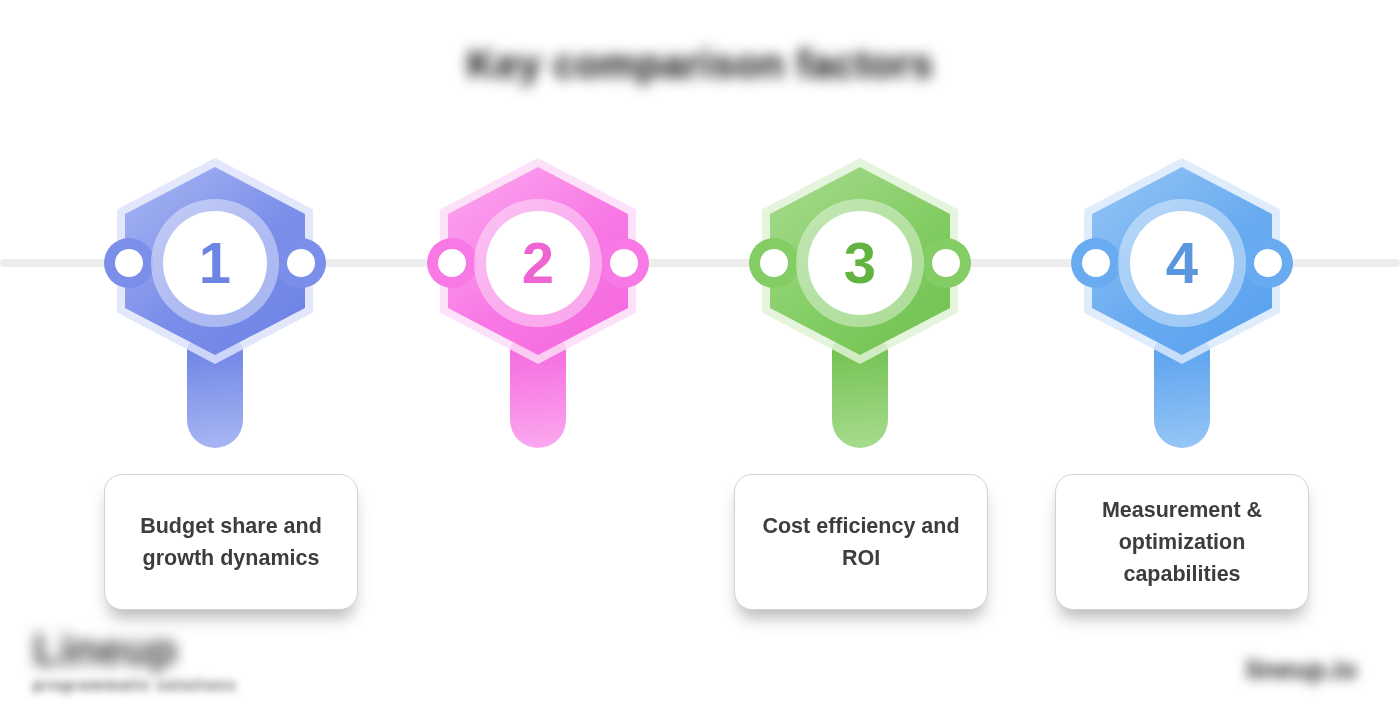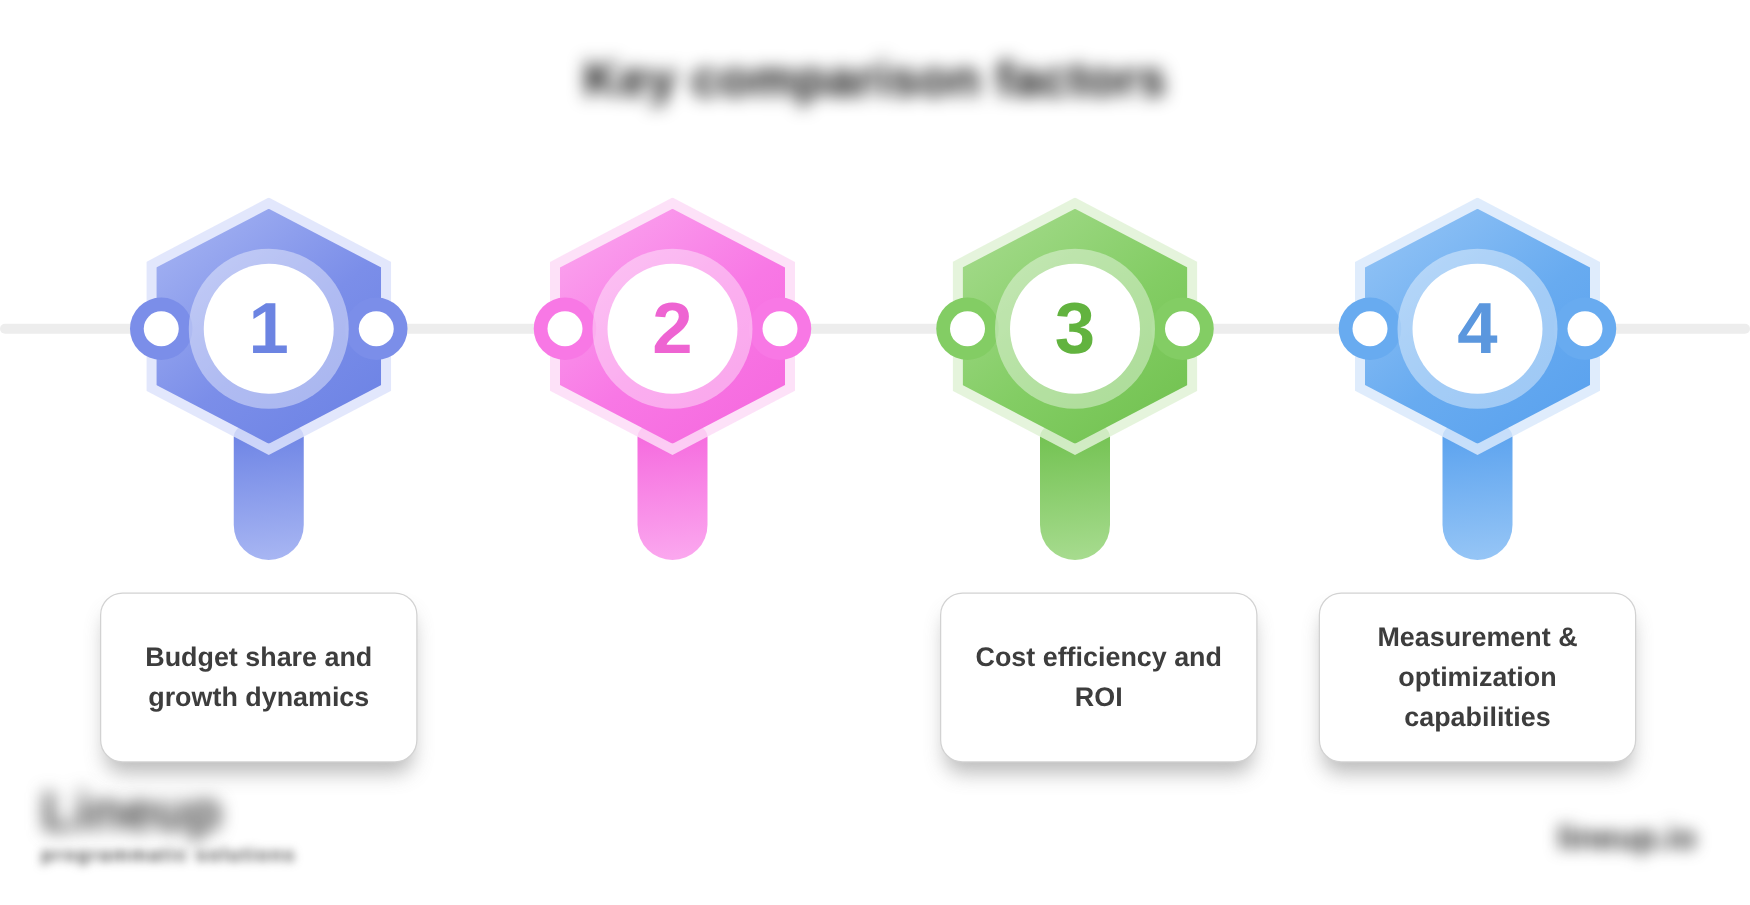--- a/index.html
+++ b/index.html
@@ -59,23 +59,23 @@
   .num{font-size:58px;font-weight:700;color:var(--number);line-height:1;}
 
   
   .card{
     position:absolute;top:474px;width:254px;height:136px;
     background:#ffffff;border:1.5px solid #d2d2d2;border-radius:18px;
     box-shadow:0 12px 16px -4px rgba(105,105,105,.45);
     display:flex;align-items:center;justify-content:center;
     box-sizing:border-box;padding:8px 14px;
   }
-  .card.pos-1{left:80px;}
+  .card.pos-1{left:104px;}
   .card.pos-2{left:411px;}
-  .card.pos-3{left:752px;}
+  .card.pos-3{left:734px;}
   .card.pos-4{left:1055px;justify-content:center;}
   .card-label{
     text-align:center;font-size:21.5px;font-weight:600;color:#3d3d3d;line-height:1.5;
   }
 
   
   .footer-logo{position:absolute;left:33px;top:628px;}
   .footer-logo .logo-text{
     font-size:44px;font-weight:700;color:#3f3f3f;filter:blur(7px);line-height:1;
   }

